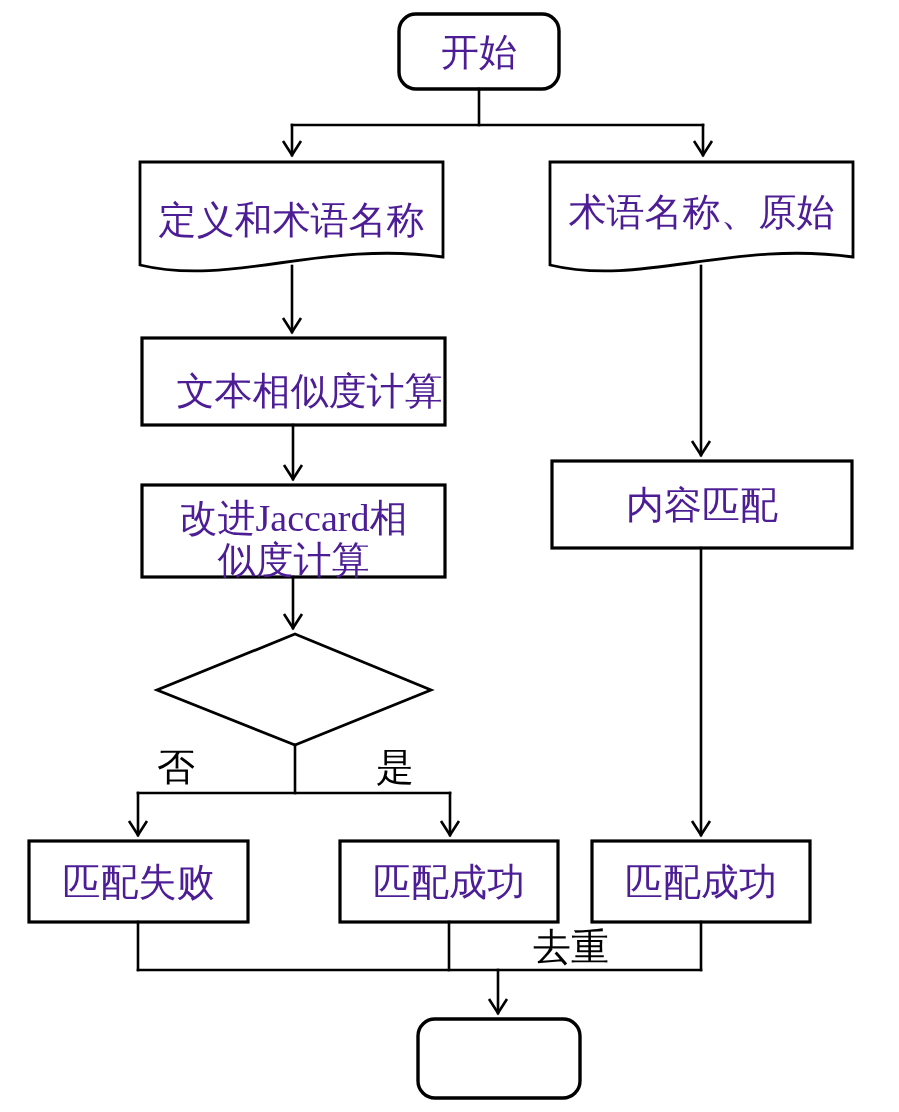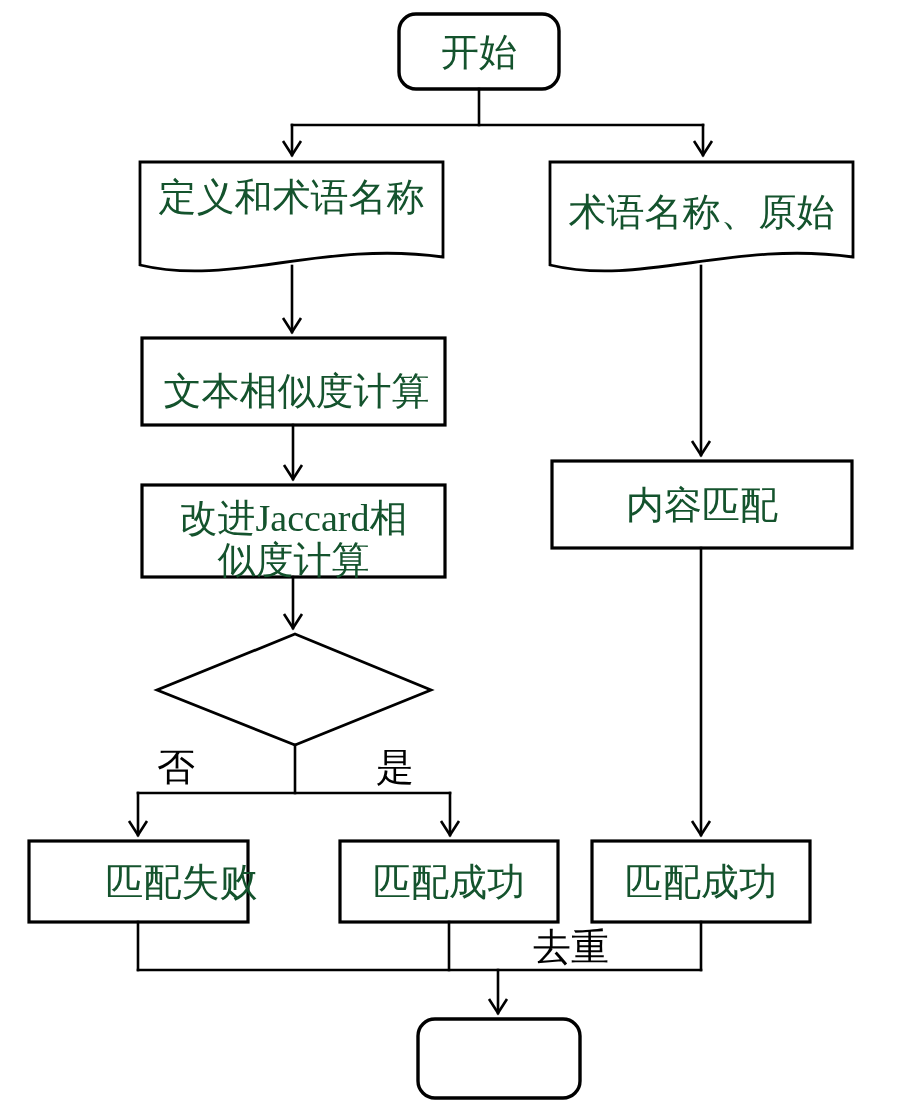--- a/index.html
+++ b/index.html
@@ -20,21 +20,21 @@
     left: 0;
     top: 0;
   }
   .node-label {
     position: absolute;
     display: flex;
     flex-direction: column;
     align-items: center;
     justify-content: center;
     text-align: center;
-    color: #14532d;
+    color: #4c1d95;
     font-size: 38px;
     line-height: 42px;
     white-space: nowrap;
     pointer-events: none;
   }
   .edge-label {
     position: absolute;
     display: flex;
     align-items: center;
     justify-content: center;
@@ -96,35 +96,35 @@
       <line x1="701" y1="922" x2="701" y2="970" stroke-width="2.6"></line>
       <line x1="138" y1="970" x2="701" y2="970" stroke-width="2.6"></line>
       <line x1="498" y1="970" x2="498" y2="1013" stroke-width="2.6" marker-end="url(#arrow)"></line>
 
       <rect x="418" y="1019" width="162" height="79" rx="17" ry="17" stroke-width="3.4"></rect>
     </g>
   </svg>
 
   <div class="node-label" style="left:399px; top:14px; width:160px; height:75px;">开始</div>
 
-  <div class="node-label" style="left:140px; top:149px; width:303px; height:95px;">定义和术语名称</div>
+  <div class="node-label" style="left:140px; top:172px; width:303px; height:95px;">定义和术语名称</div>
 
   <div class="node-label" style="left:550px; top:162px; width:303px; height:100px;">
     <div>术语名称、原始</div>
   </div>
 
-  <div class="node-label" style="left:145px; top:338px; width:303px; height:106px;">文本相似度计算</div>
+  <div class="node-label" style="left:158px; top:338px; width:303px; height:106px;">文本相似度计算</div>
 
   <div class="node-label" style="left:142px; top:485px; width:303px; height:108px;">
     <div>改进Jaccard相</div>
     <div>似度计算</div>
   </div>
 
 
-  <div class="node-label" style="left:29px; top:841px; width:219px; height:81px;padding-left:43px;">匹配失败</div>
+  <div class="node-label" style="left:29px; top:841px; width:219px; height:81px;">匹配失败</div>
 
   <div class="node-label" style="left:340px; top:841px; width:218px; height:81px;">匹配成功</div>
 
   <div class="node-label" style="left:552px; top:461px; width:300px; height:87px;">内容匹配</div>
 
   <div class="node-label" style="left:592px; top:841px; width:218px; height:81px;">匹配成功</div>
 
 
   <div class="edge-label" style="left:150px; top:747px; width:52px; height:40px;">否</div>
 

